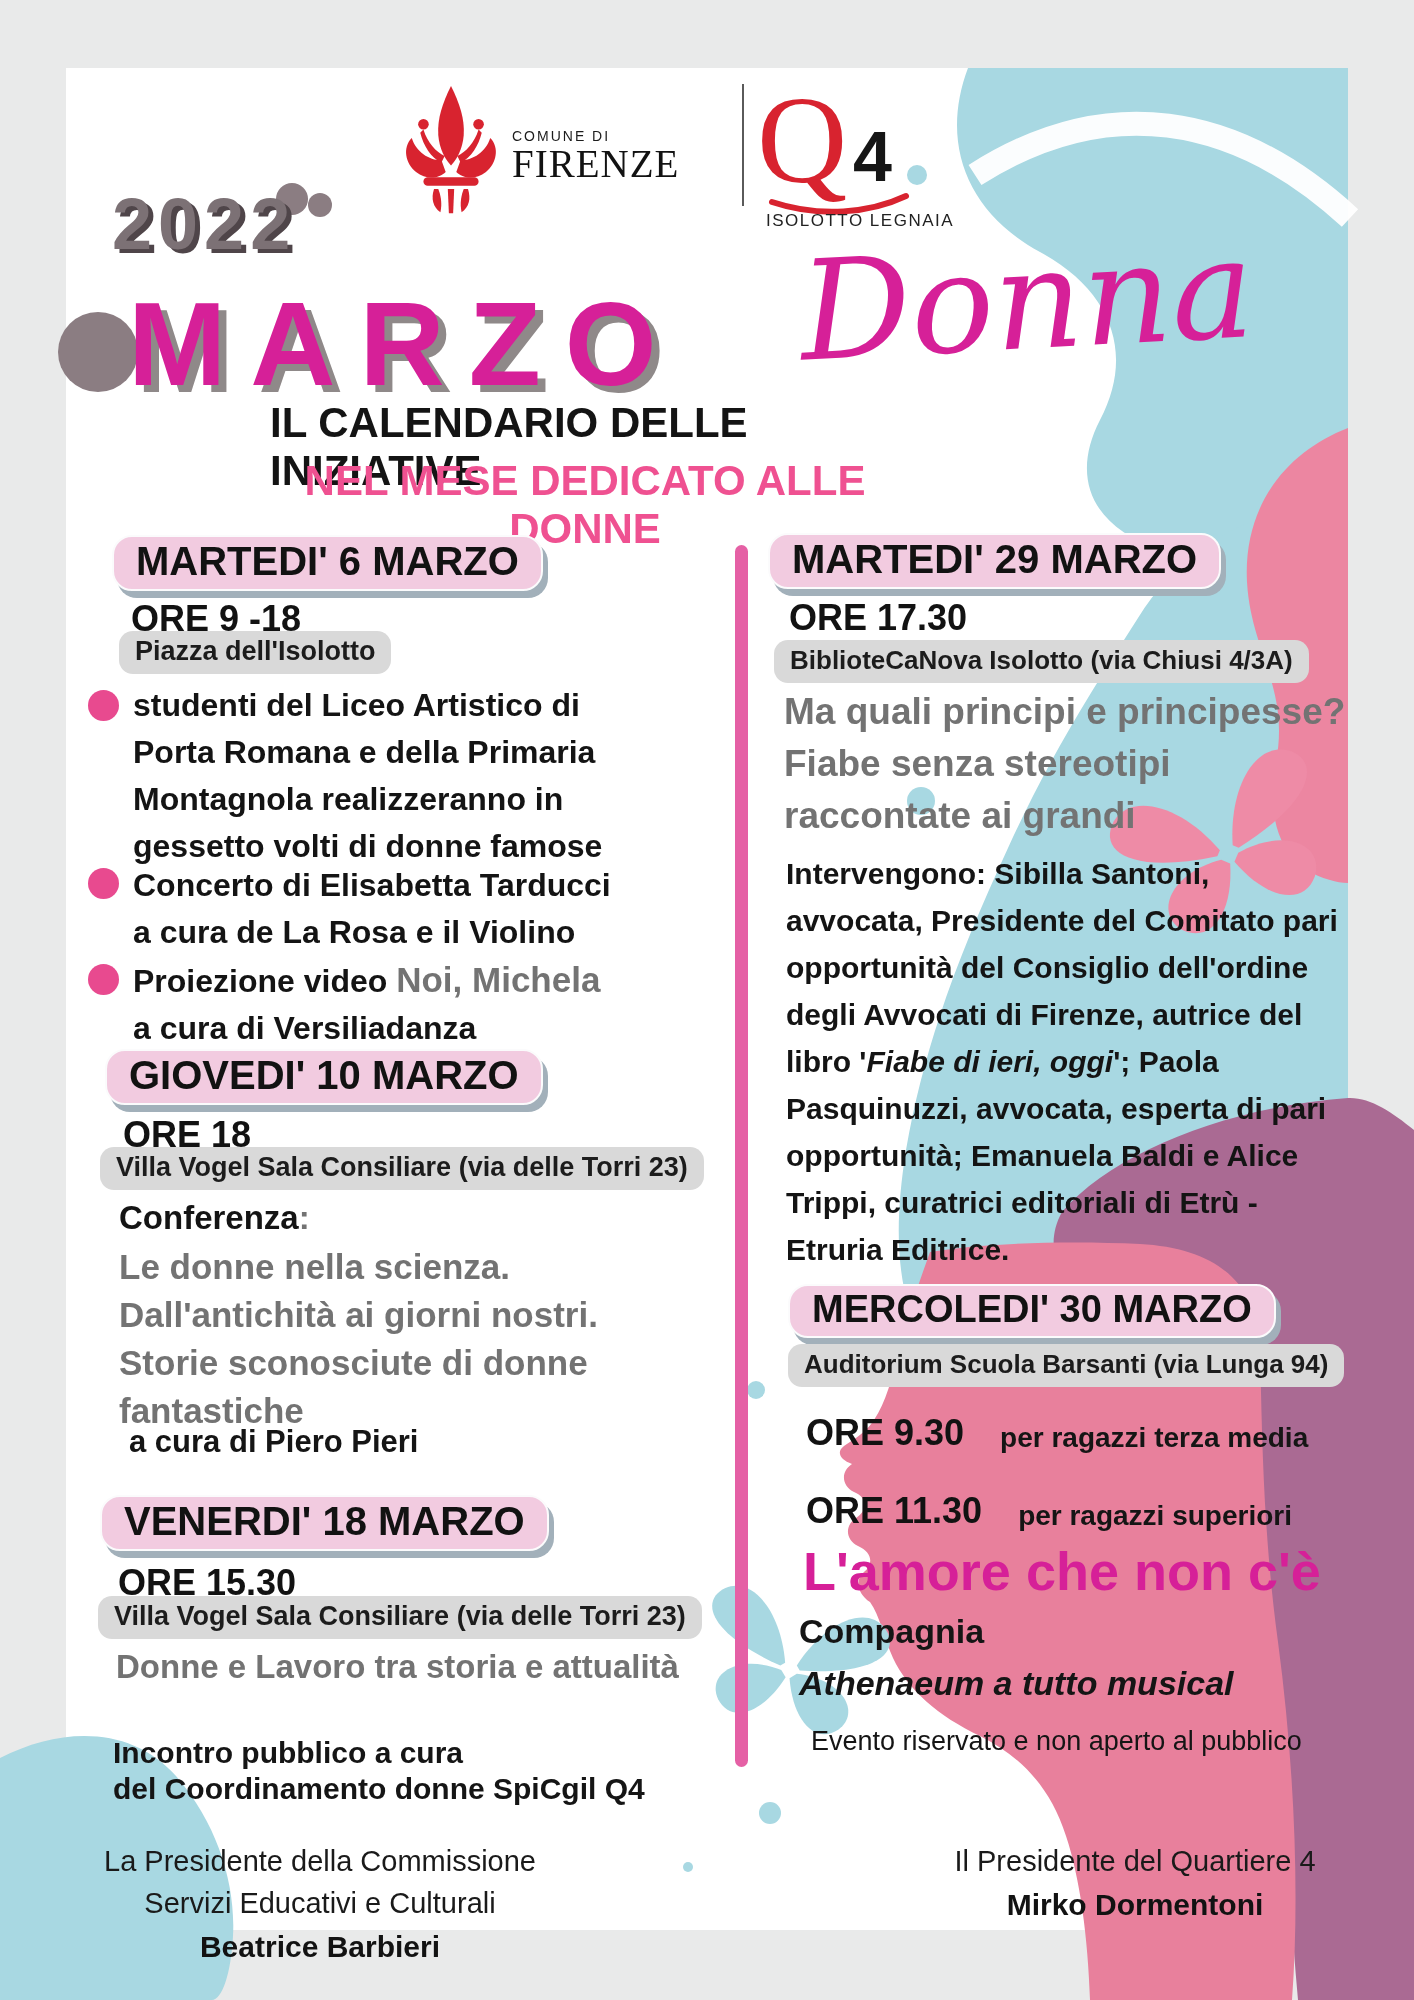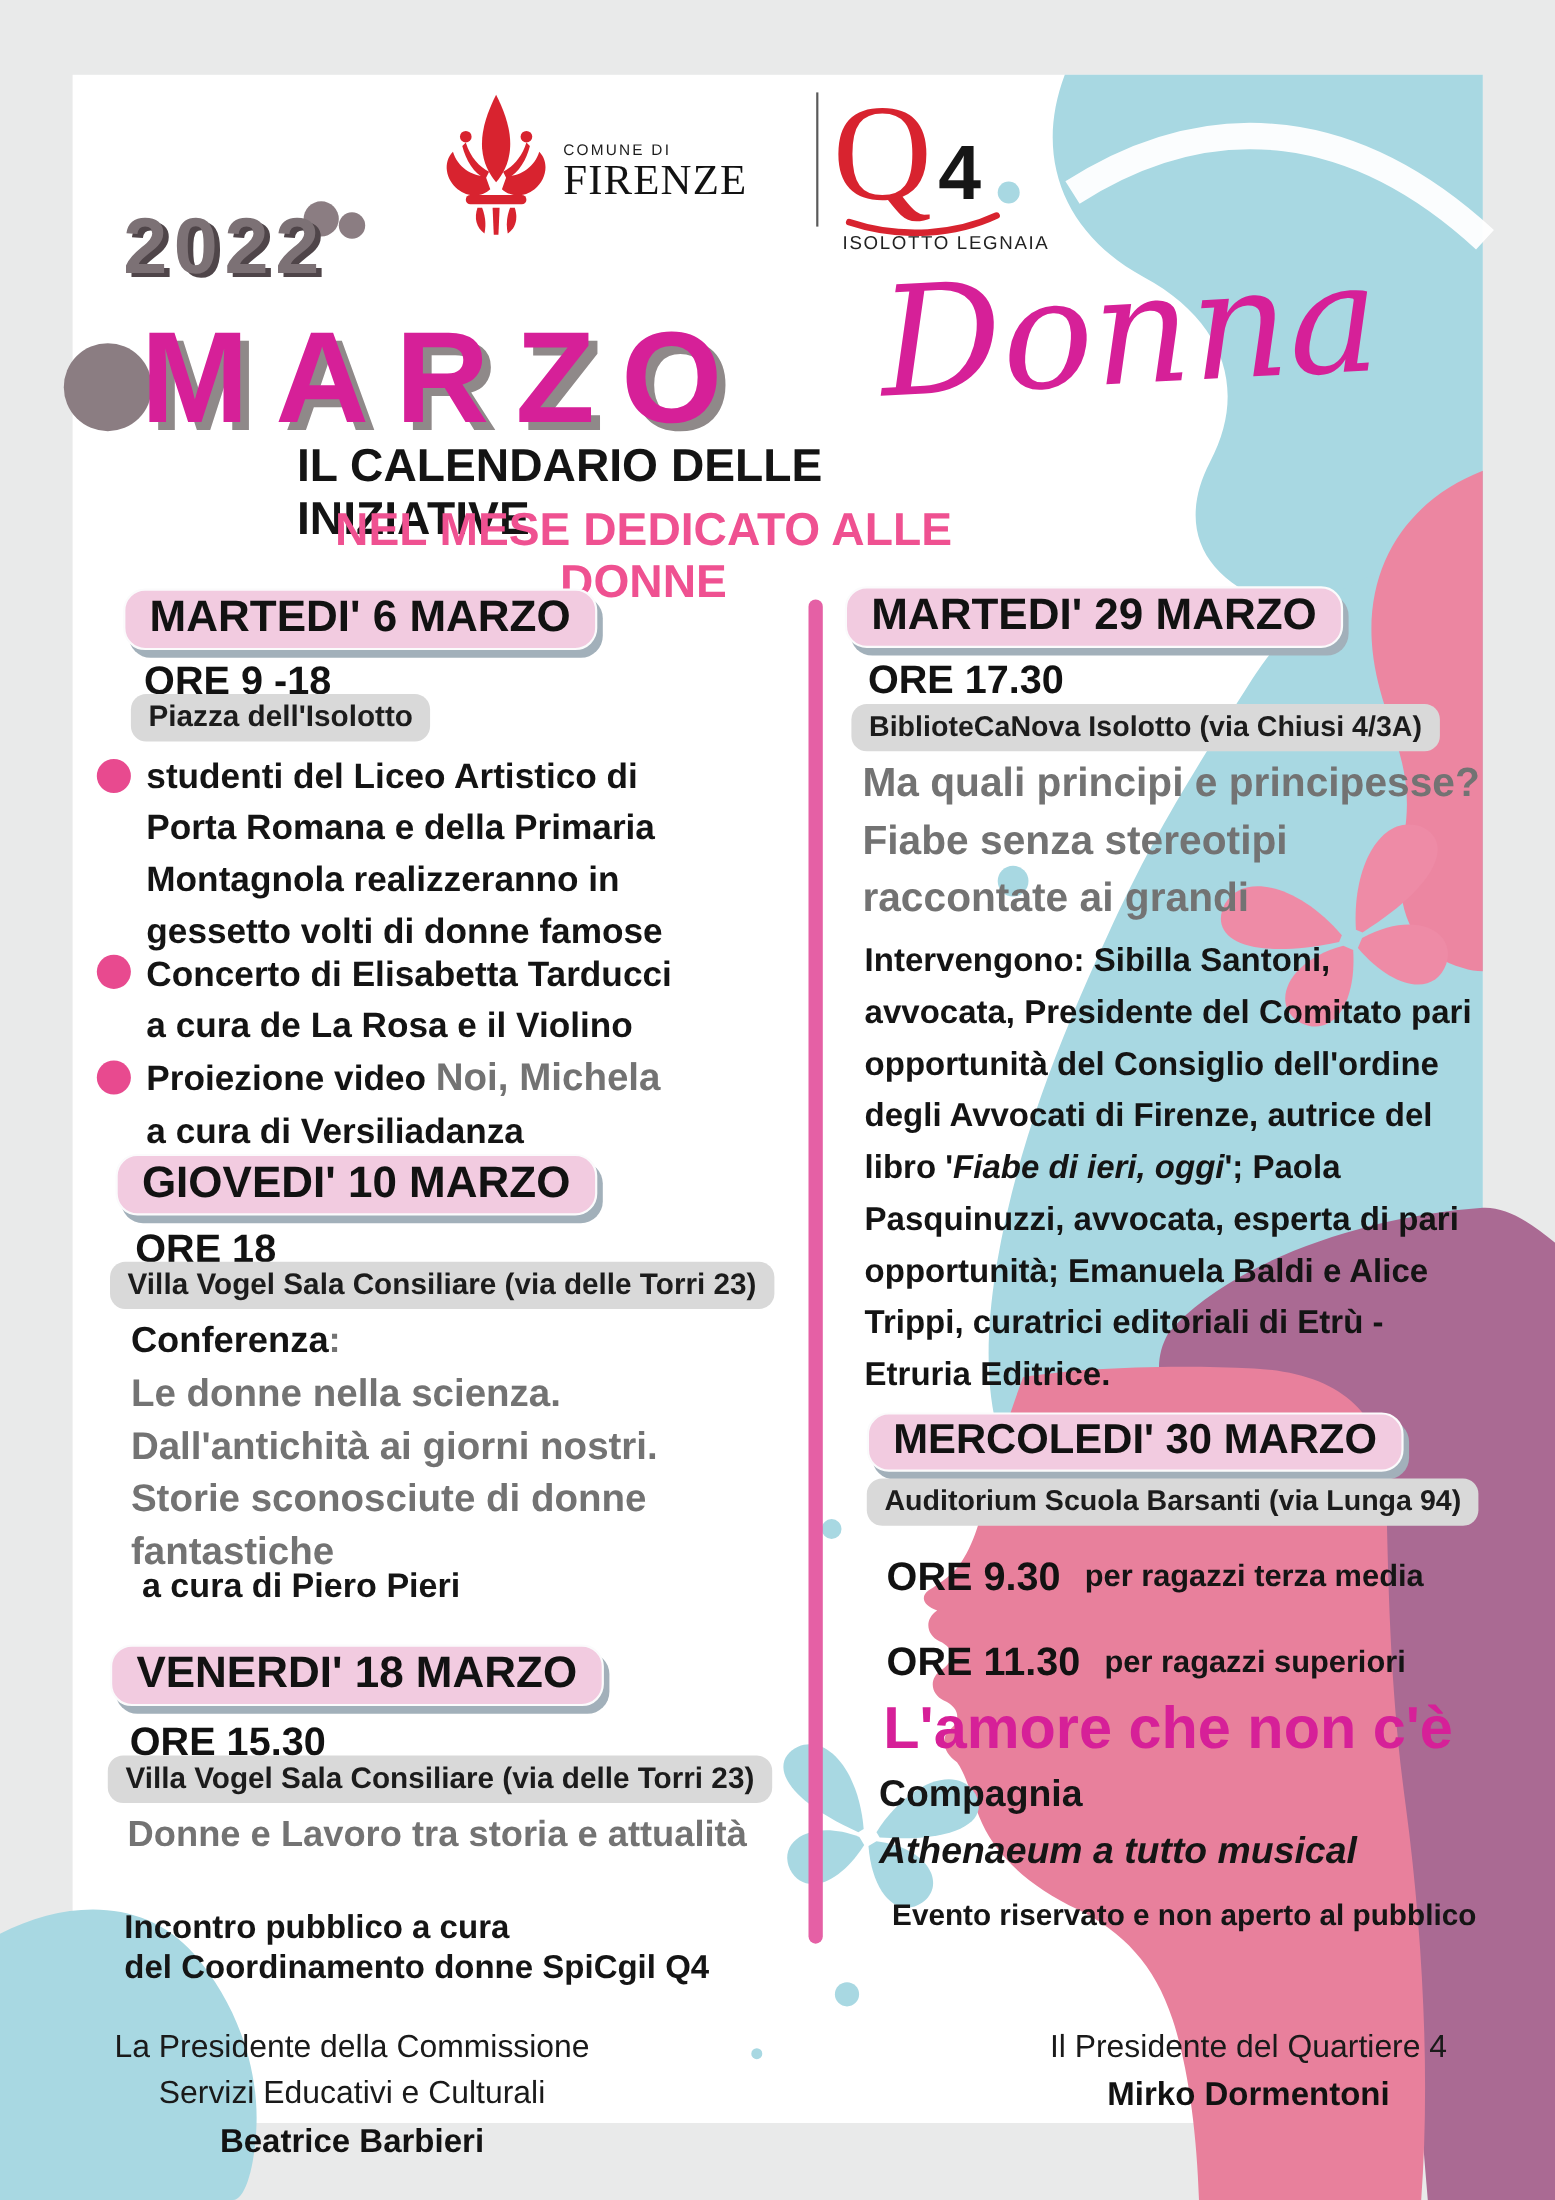--- a/index.html
+++ b/index.html
@@ -35,26 +35,26 @@
   .mag{color:#737373;}
   .ml{white-space:pre-line;}
   .btxt{font-size:32px;font-weight:700;line-height:47px;color:#141414;}
   .dot{width:31px;height:31px;border-radius:50%;background:#e84a8f;}
   .kind{font-size:33px;font-weight:800;color:#141414;}
   .evtitle{font-size:35px;font-weight:800;line-height:48px;}
   .rtitle{font-size:37px;font-weight:800;line-height:52px;}
   .speakers{width:556px;font-size:30px;font-weight:700;line-height:47px;color:#141414;}
   .curator{font-size:31px;font-weight:700;}
   .desc{font-size:30px;font-weight:700;line-height:1.2;}
-  .orerow{display:flex;align-items:center;gap:22px;white-space:nowrap;}
+  .orerow{display:flex;align-items:flex-end;gap:36px;white-space:nowrap;}
   .orenote{font-size:28px;font-weight:700;}
   .bigmag{font-size:54px;font-weight:800;color:#d62098;white-space:nowrap;}
   .complabel{font-size:34px;font-weight:800;}
   .compname{font-size:34px;font-weight:800;font-style:italic;}
-  .resnote{font-size:27px;font-weight:700;}
+  .resnote{font-size:27px;font-weight:400;}
   .divider{width:13px;border-radius:7px;background:#e560a5;}
   
   .sign{text-align:center;}
   .sign .role{font-size:29px;font-weight:400;line-height:1.45;color:#1a1a1a;}
   .sign .name{font-size:30px;font-weight:700;color:#121212;margin-top:6px;}
 </style>
 </head>
 <body>
 
 <div class="poster">

